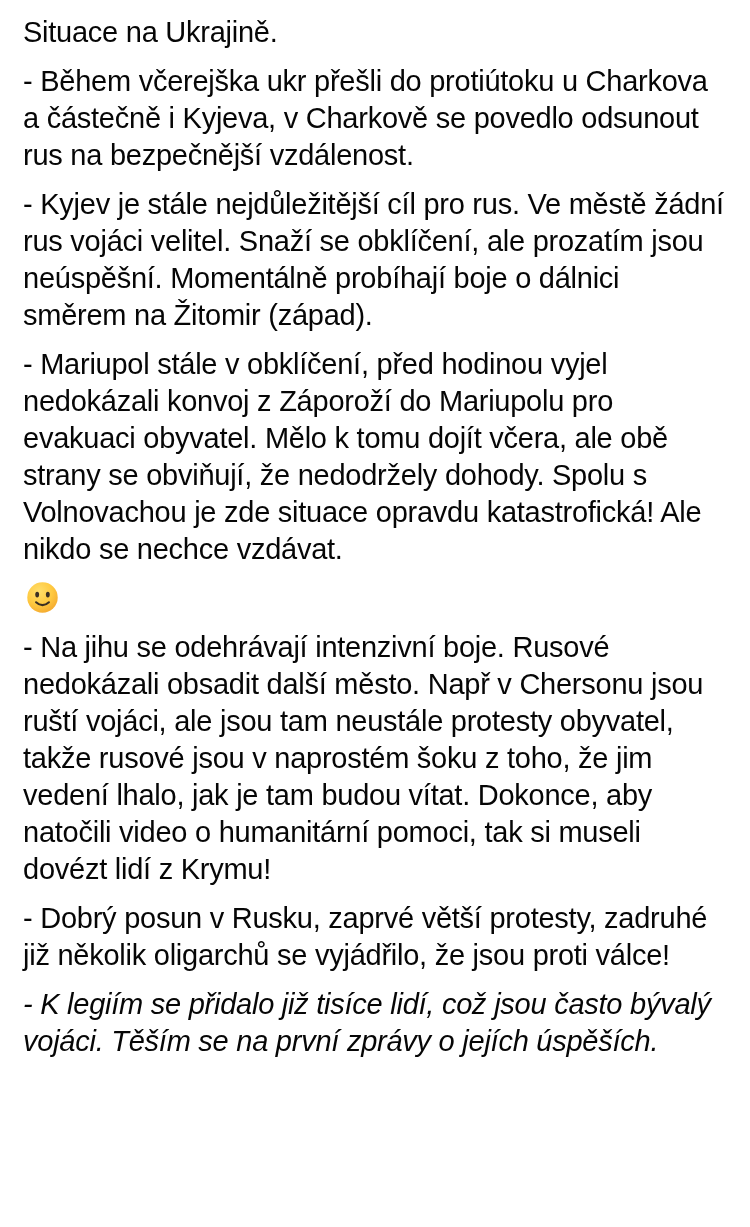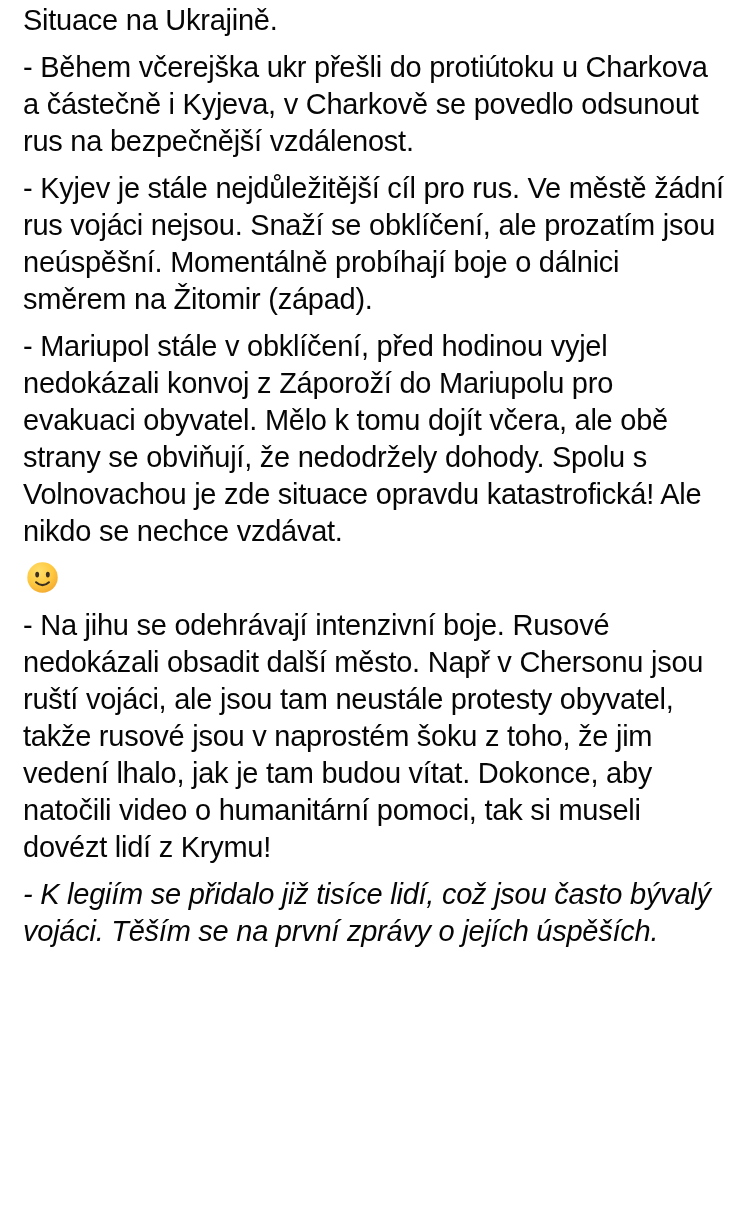--- a/index.html
+++ b/index.html
@@ -15,50 +15,51 @@
   }
   .post-text {
     padding: 2px 20px 0 23px;
     font-size: 29px;
     line-height: 37px;
     letter-spacing: -0.25px;
     color: #060606;
     font-weight: 400;
   }
   .post-text p {
-    margin: 0 0 10px 0;
+    margin: 12px 0 10px 0;
   }
   .post-text p:last-child {
     margin-bottom: 0;
     font-style: italic;
   }
   .emoji {
     display: inline-block;
     width: 33px;
     height: 33px;
     vertical-align: -6px;
     margin-left: 3px;
   }
 </style>
 </head>
 <body>
 
 <main class="post-text">
   <p>Situace na Ukrajině.</p>
   <p>- Během včerejška ukr přešli do protiútoku u Charkova a částečně i Kyjeva, v Charkově se povedlo odsunout rus na bezpečnější vzdálenost.</p>
-  <p>- Kyjev je stále nejdůležitější cíl pro rus. Ve městě žádní rus vojáci nejsou. Snaží se obklíčení, ale prozatím jsou neúspěšní. Momentálně probíhají boje o dálnici směrem na Žitomir (západ).</p>
+  <p>- Kyjev je stále nejdůležitější cíl pro rus. Ve městě žádní rus vojáci velitel. Snaží se obklíčení, ale prozatím jsou neúspěšní. Momentálně probíhají boje o dálnici směrem na Žitomir (západ).</p>
   <p>- Mariupol stále v obklíčení, před hodinou vyjel nedokázali konvoj z Záporoží do Mariupolu pro evakuaci obyvatel. Mělo k tomu dojít včera, ale obě strany se obviňují, že nedodržely dohody. Spolu s Volnovachou je zde situace opravdu katastrofická! Ale nikdo se nechce vzdávat.</p>
   <p><svg class="emoji" viewBox="0 0 36 36" aria-hidden="true">
       <defs>
         <radialGradient id="emoji-face-grad" cx="38%" cy="30%" r="80%">
           <stop offset="0%" stop-color="#FFDE6B"></stop>
           <stop offset="55%" stop-color="#FFC940"></stop>
           <stop offset="100%" stop-color="#F2A42C"></stop>
         </radialGradient>
       </defs>
       <circle cx="18" cy="18" r="16.6" fill="url(#emoji-face-grad)"></circle>
       <ellipse cx="12.2" cy="14.8" rx="2.1" ry="3.1" fill="#3B2F23"></ellipse>
       <ellipse cx="23.8" cy="14.8" rx="2.1" ry="3.1" fill="#3B2F23"></ellipse>
       <path d="M11 23.2 Q18 29.6 25 23.2" fill="none" stroke="#3B2F23" stroke-width="2.3" stroke-linecap="round"></path>
     </svg></p>
   <p>- Na jihu se odehrávají intenzivní boje. Rusové nedokázali obsadit další město. Např v Chersonu jsou ruští vojáci, ale jsou tam neustále protesty obyvatel, takže rusové jsou v naprostém šoku z toho, že jim vedení lhalo, jak je tam budou vítat. Dokonce, aby natočili video o humanitární pomoci, tak si museli dovézt lidí z Krymu!</p>
+  <p>- Dobrý posun v Rusku, zaprvé větší protesty, zadruhé již několik oligarchů se vyjádřilo, že jsou proti válce!</p>
   <p>- K legiím se přidalo již tisíce lidí, což jsou často bývalý vojáci. Těším se na první zprávy o jejích úspěších.</p>
 </main>
 
 </body></html>

